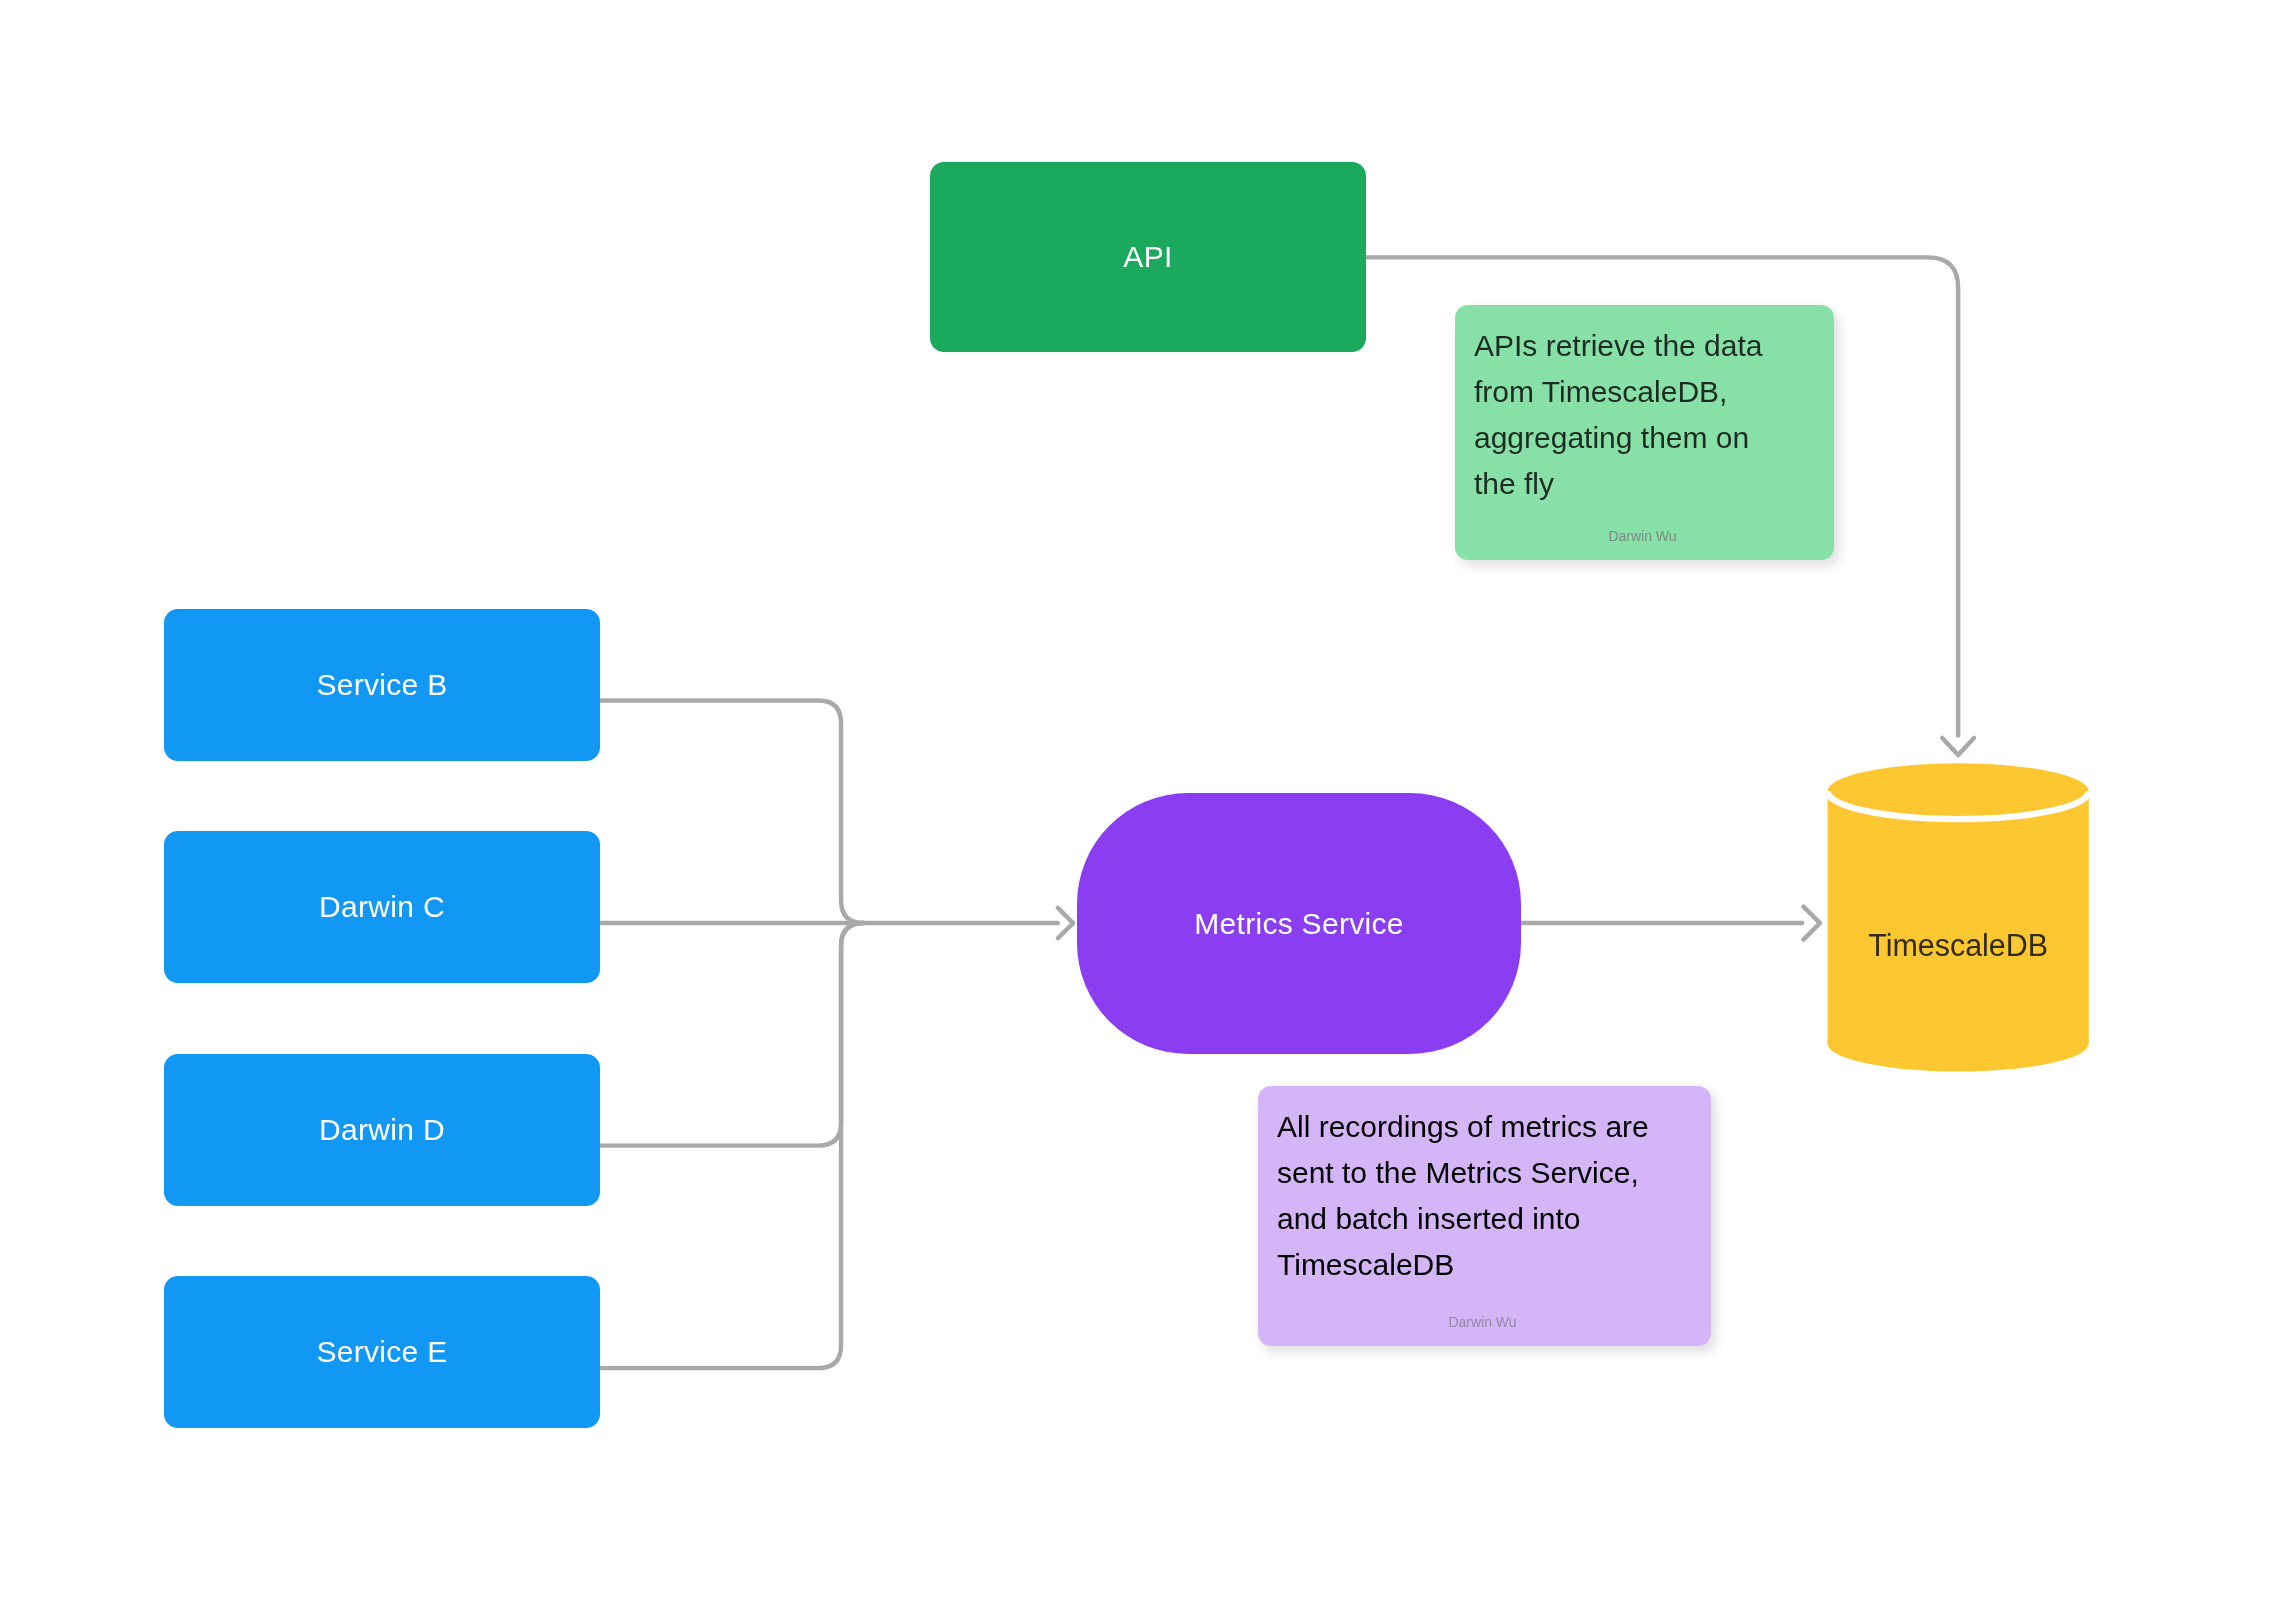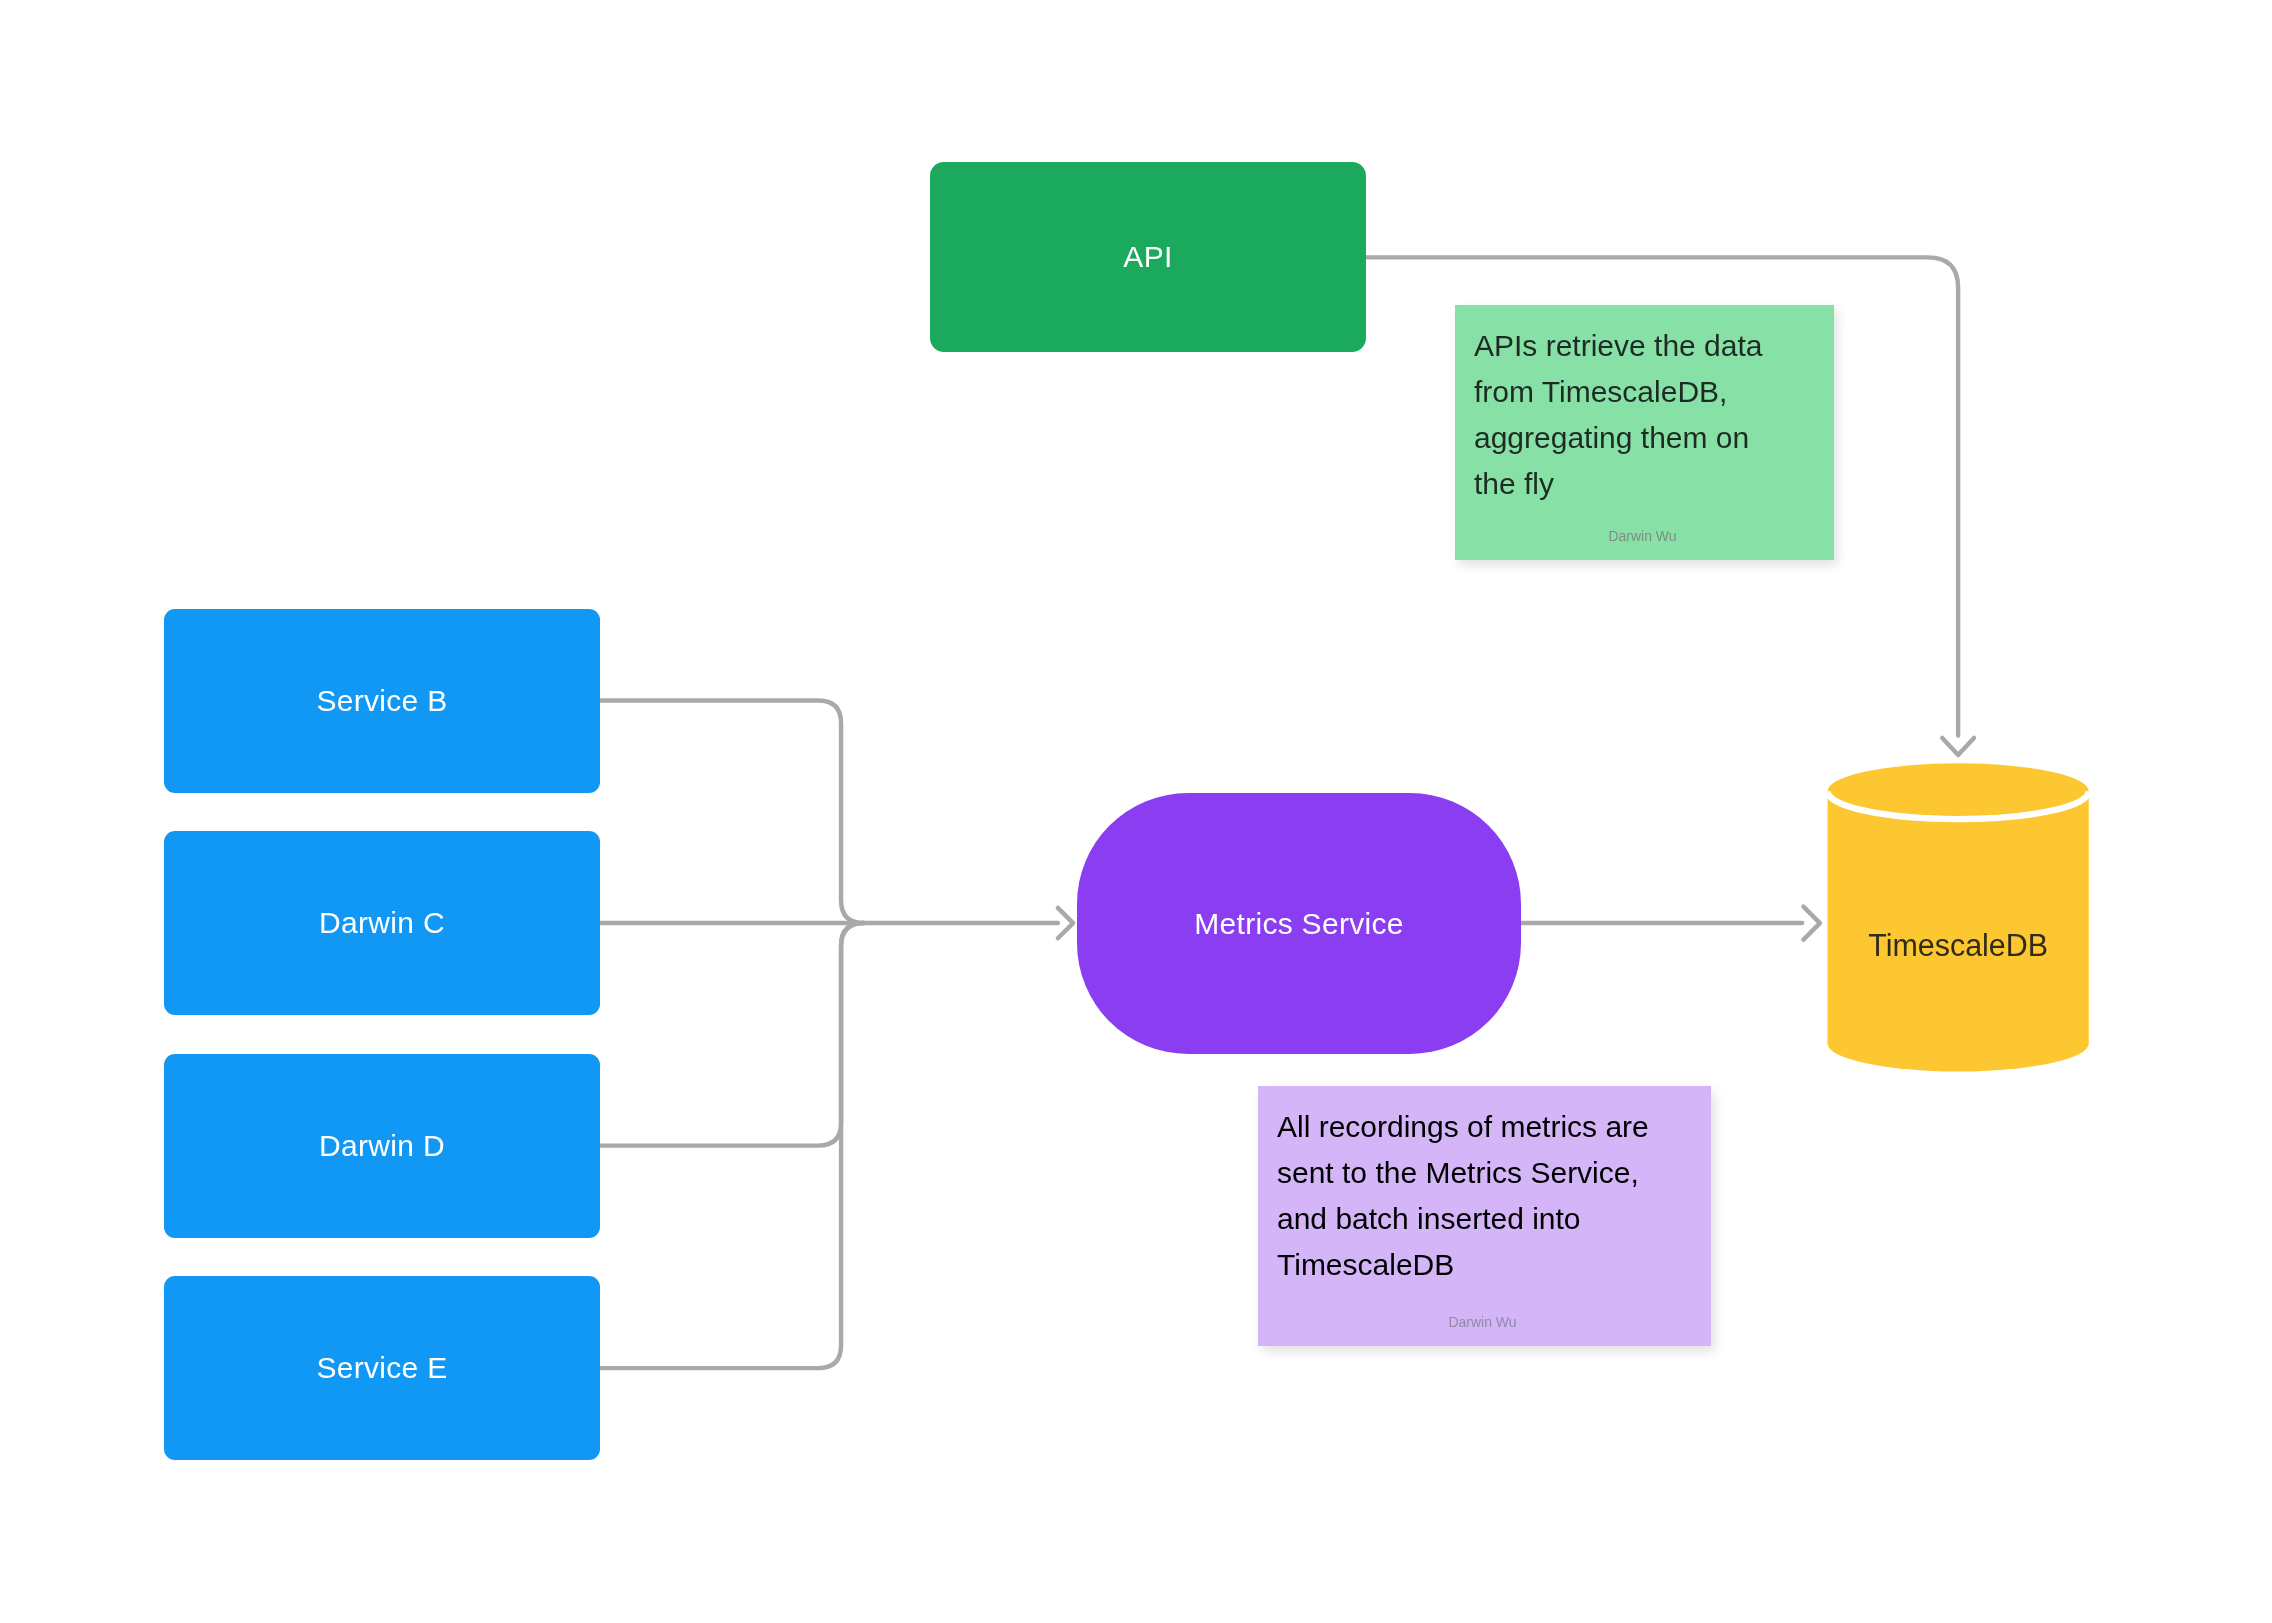--- a/index.html
+++ b/index.html
@@ -17,32 +17,32 @@
 
   .wire-layer{position:absolute;left:0;top:0;width:2273px;height:1623px;}
   .wire{fill:none;stroke:var(--wire);stroke-width:7;stroke-linecap:round;stroke-linejoin:round;}
 
   .node{position:absolute;display:flex;align-items:center;justify-content:center;
         box-sizing:border-box;}
   .node .label{color:#ffffff;font-size:30px;font-weight:500;letter-spacing:0.3px;white-space:nowrap;}
 
   .node-rect{border-radius:14px;}
   .node-api{left:930px;top:162px;width:436px;height:190px;background:var(--green);}
-  .node-service{left:164px;width:436px;height:184px;background:var(--blue);border-radius:11px;}
+  .node-service{left:164px;width:436px;height:152px;background:var(--blue);}
   .node-service-b{top:609px;}
   .node-service-c{top:831px;}
   .node-service-d{top:1054px;}
   .node-service-e{top:1276px;}
   .node-metrics{left:1077px;top:793px;width:444px;height:261px;background:var(--purple);
                 border-radius:111px;}
 
   .db-label-svg{font-size:48px;font-weight:500;fill:#302c18;}
 
   .note{position:absolute;box-sizing:border-box;display:flex;flex-direction:column;
-        padding:18px 23px 16.5px 19px;border-radius:0;
+        padding:18px 23px 16.5px 19px;border-radius:13px;
         box-shadow:4.4px 5.7px 11.4px rgba(0,0,0,0.13);}
   .note-text{font-size:30px;line-height:46px;white-space:pre-line;}
   .note-author{margin-top:auto;font-size:14px;font-weight:500;text-align:center;}
   .note-api{left:1455px;top:305px;width:379px;height:255px;background:var(--note-green);}
   .note-api .note-text{color:#1e2b24;}
   .note-api .note-author{color:#7e8d84;}
   .note-metrics{left:1258px;top:1086px;width:453px;height:260px;background:var(--note-purple);}
   .note-metrics .note-text{color:#000000;}
   .note-metrics .note-author{color:#9489a6;}
 </style>

